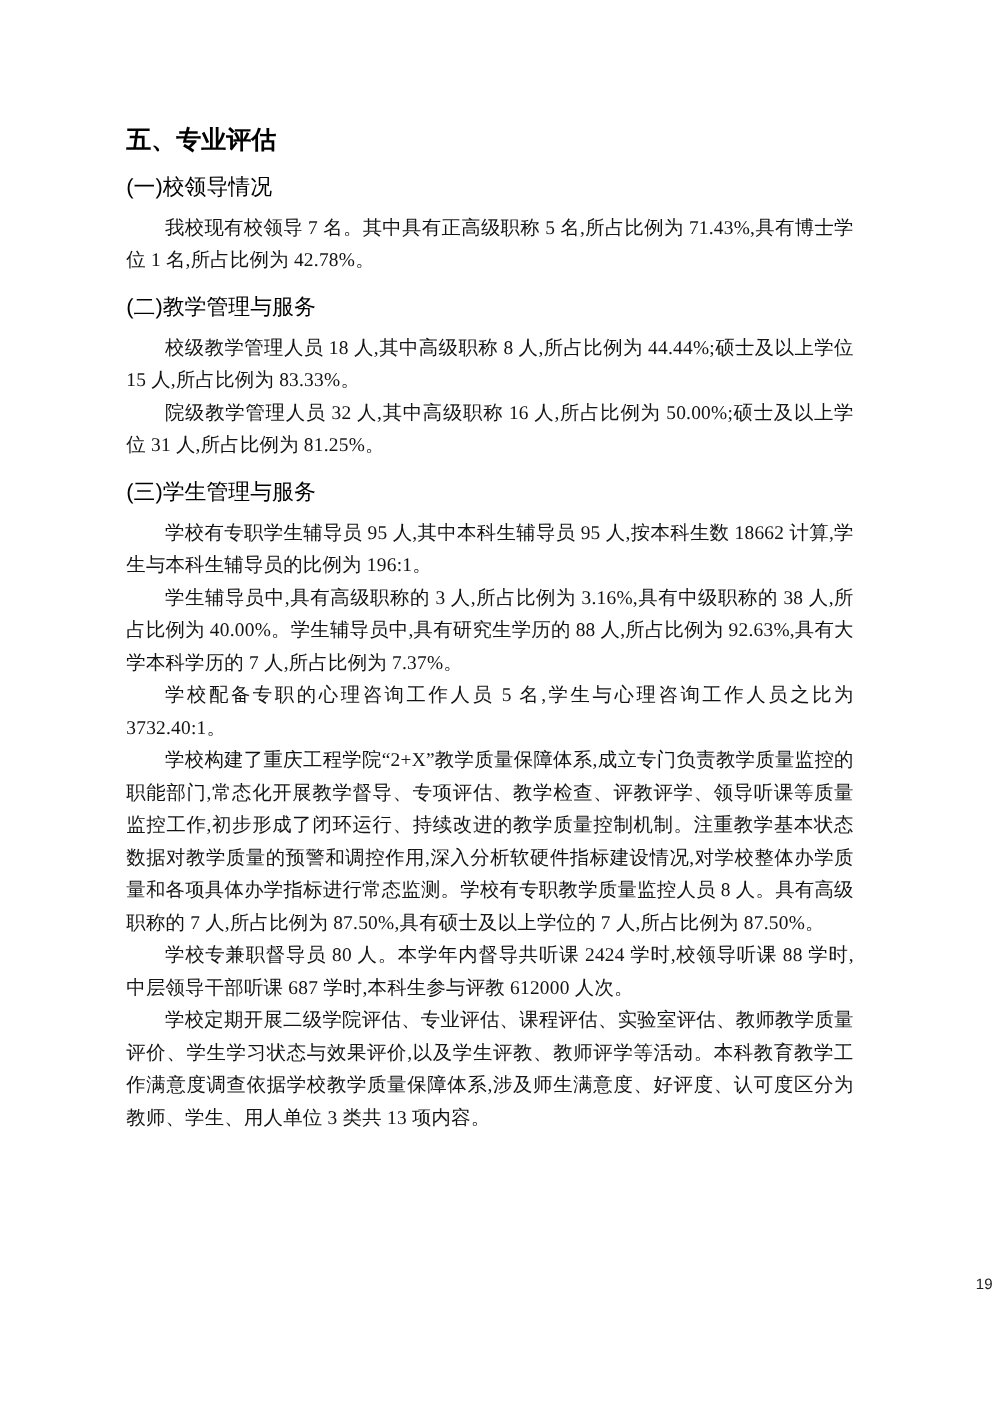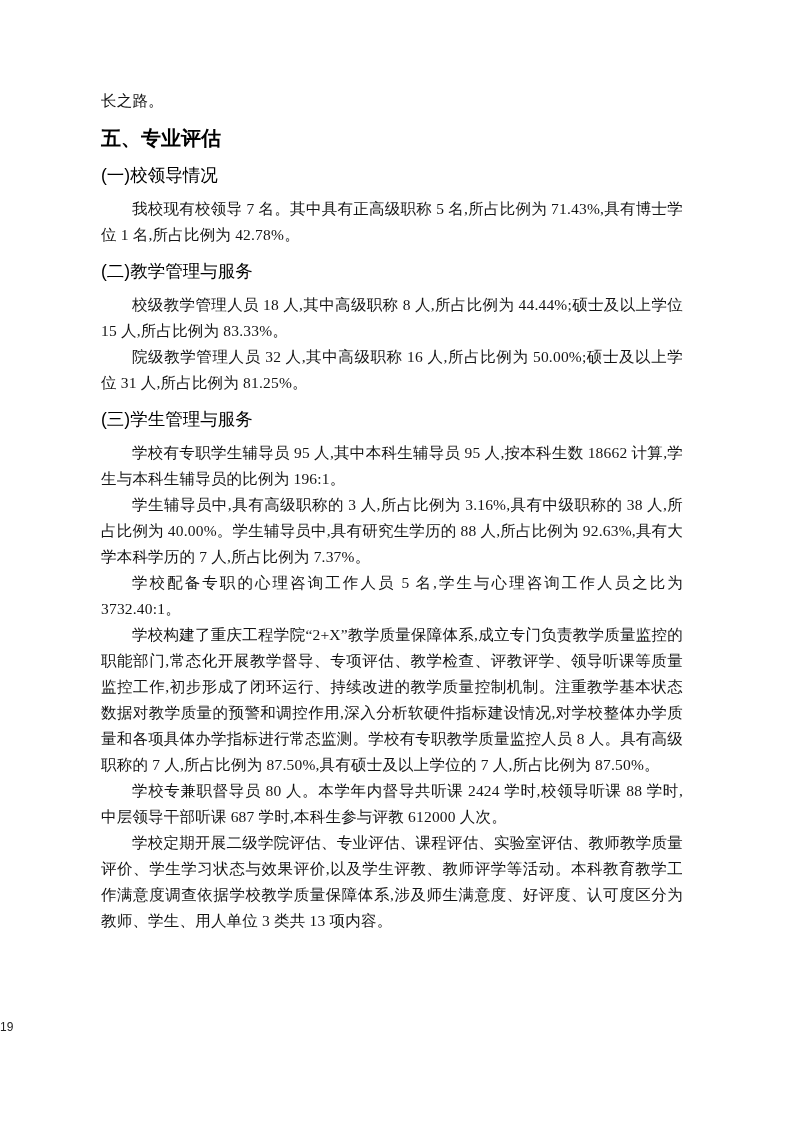--- a/index.html
+++ b/index.html
@@ -50,33 +50,32 @@
     font-weight: normal;
     font-size: 17.5px;
     line-height: 26px;
     color: #000000;
   }
   .page-number {
     position: absolute;
     top: 1020px;
     left: 0;
     width: 100%;
-    text-align: left;
+    text-align: right;
     font-family: "Liberation Sans", "DejaVu Sans", sans-serif;
     font-size: 12px;
     color: #222222;
   }
 </style>
 </head>
 <body>
 
 <div class="page">
   <div class="content">
 
-    <p class="para no-indent">长之路。</p>
 
     <h1 class="chapter-title">五、专业评估</h1>
 
     <h2 class="section-title">(一)校领导情况</h2>
     <p class="para">我校现有校领导 7 名。其中具有正高级职称 5 名,所占比例为 71.43%,具有博士学位 1 名,所占比例为 42.78%。</p>
 
     <h2 class="section-title">(二)教学管理与服务</h2>
     <p class="para">校级教学管理人员 18 人,其中高级职称 8 人,所占比例为 44.44%;硕士及以上学位 15 人,所占比例为 83.33%。</p>
     <p class="para">院级教学管理人员 32 人,其中高级职称 16 人,所占比例为 50.00%;硕士及以上学位 31 人,所占比例为 81.25%。</p>
 

